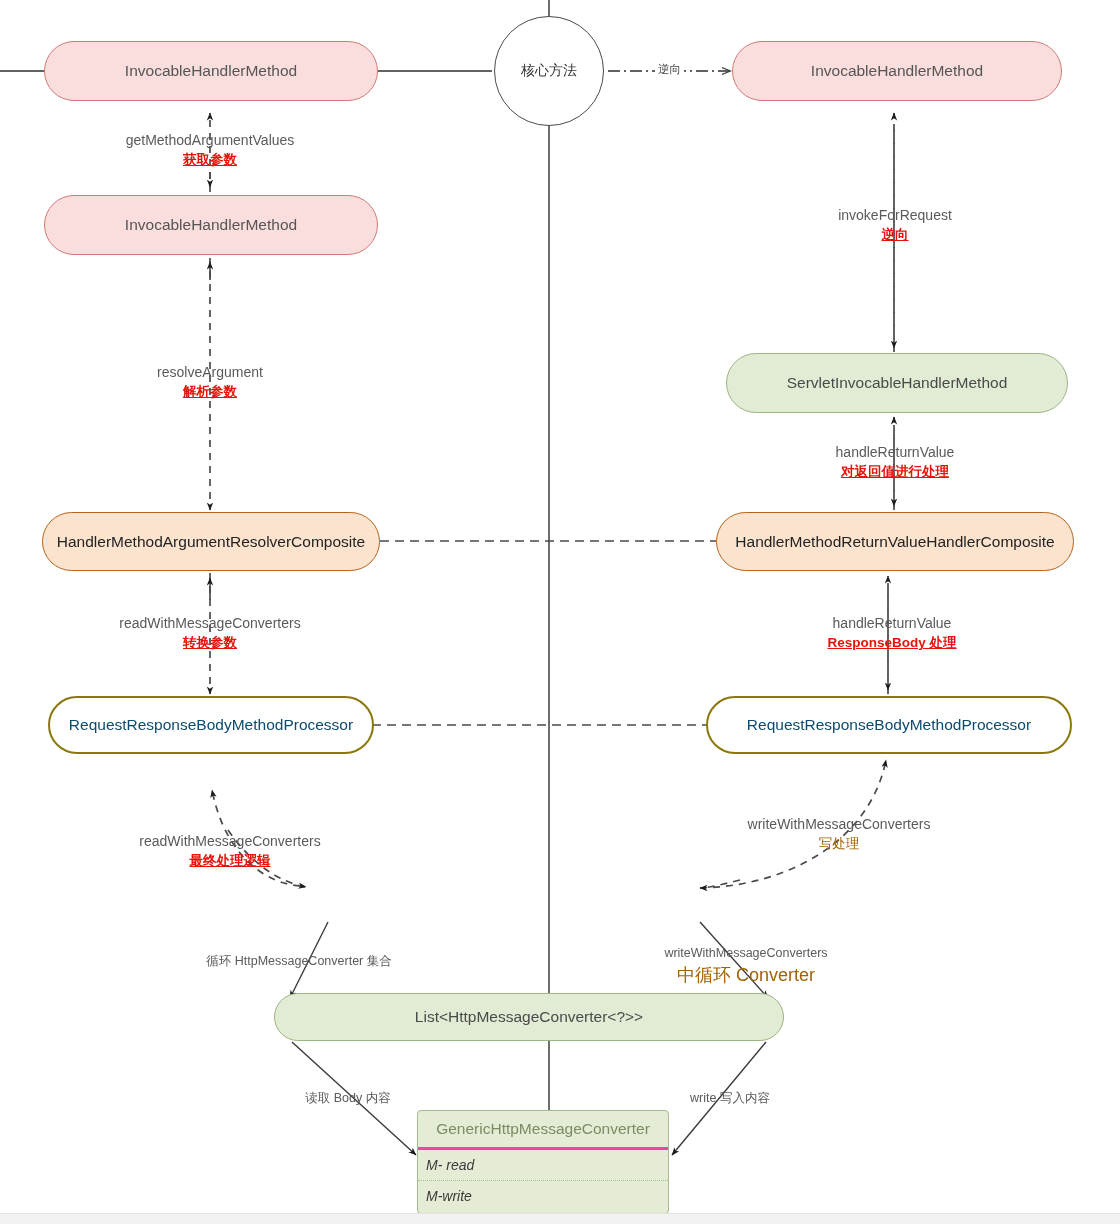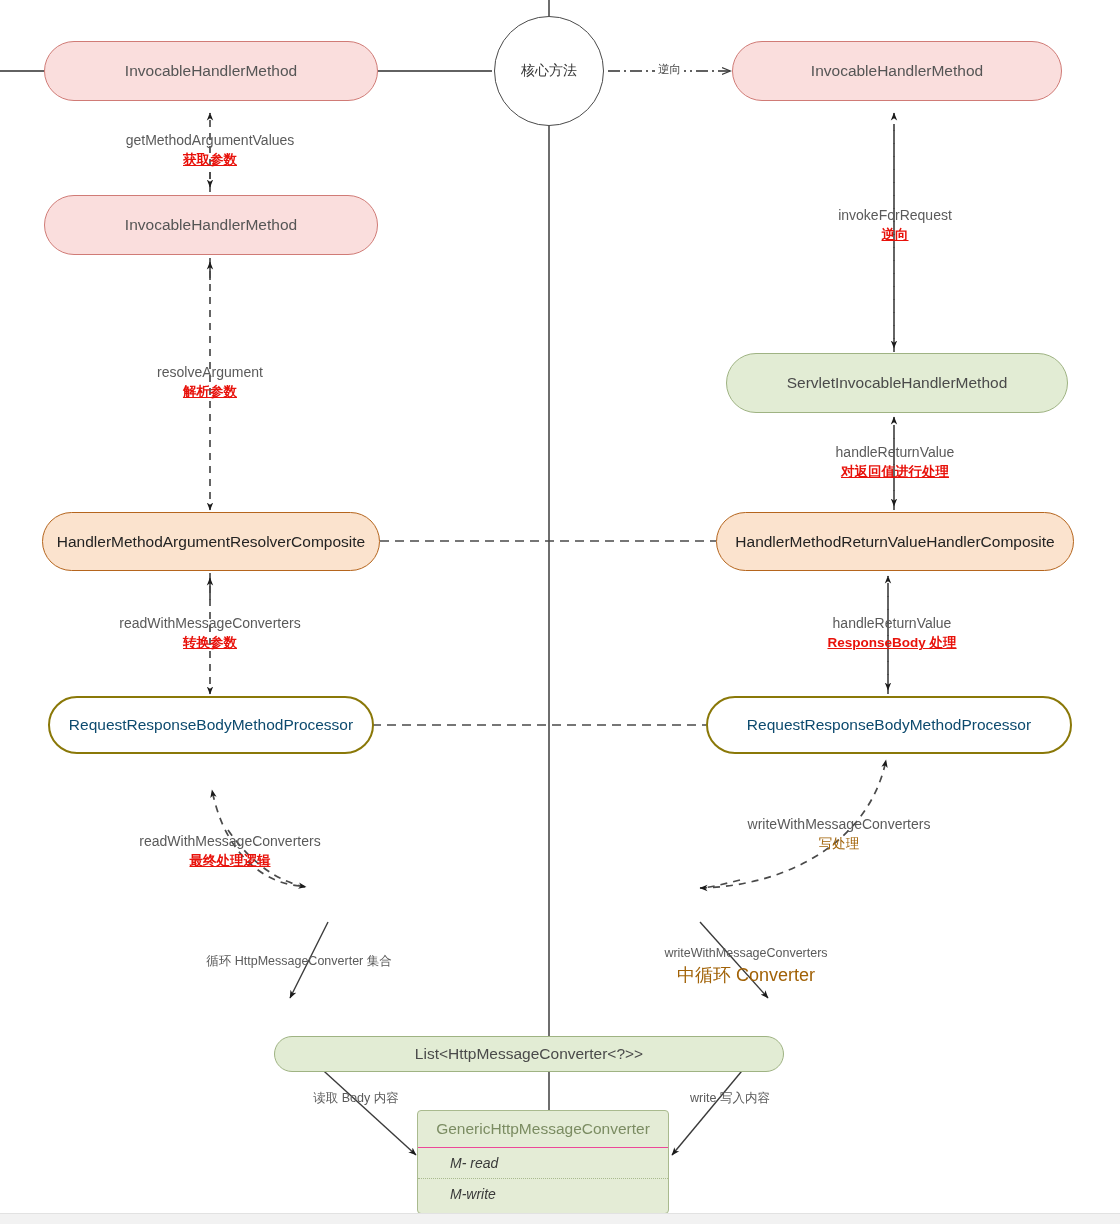--- a/index.html
+++ b/index.html
@@ -75,27 +75,27 @@
     border-radius: 4px;
     overflow: hidden;
   }
   .klass-title {
     height: 36px;
     display: flex;
     align-items: center;
     justify-content: center;
     font-size: 15.5px;
     color: #7b8c62;
-    border-bottom: 1px solid #ec4899;
+    border-bottom: 3px solid #ec4899;
   }
   .klass-row {
     height: 30px;
     display: flex;
     align-items: center;
-    padding-left: 32px;
+    padding-left: 8px;
     font-size: 14px;
     font-style: italic;
     color: #3a3a3a;
   }
   .klass-row.divider {
     border-top: 1px dotted #a9ba8e;
   }
   .label {
     position: absolute;
     text-align: center;
@@ -230,21 +230,21 @@
 
   <div class="node node-orange" style="left:716px; top:512px; width:358px; height:59px;">
     <span>HandlerMethodReturnValueHandlerComposite</span>
   </div>
 
   <div class="node node-olive" style="left:706px; top:696px; width:366px; height:58px;">
     <span>RequestResponseBodyMethodProcessor</span>
   </div>
 
 
-  <div class="node node-green" style="left:274px; top:1036px; width:510px; height:36px;justify-content:center;">
+  <div class="node node-green" style="left:274px; top:993px; width:510px; height:48px;justify-content:center;">
     <span>List&lt;HttpMessageConverter&lt;?&gt;&gt;</span>
   </div>
 
   <div class="klass" style="left:417px; top:1110px; width:252px; height:104px;">
     <div class="klass-title">GenericHttpMessageConverter</div>
     <div class="klass-row">M- read</div>
     <div class="klass-row divider">M-write</div>
   </div>
 
   <div class="edge-tag" style="left:655px; top:62px;">逆向</div>
@@ -291,21 +291,21 @@
 
   <div class="label small" style="left:206px; top:952px; width:186px;">
     <span>循环 HttpMessageConverter 集合</span>
   </div>
 
   <div class="label small" style="left:663px; top:944px; width:166px;">
     <span>writeWithMessageConverters</span>
     <span class="cn-plain">中循环 Converter</span>
   </div>
 
-  <div class="label small" style="left:308px; top:1089px; width:96px;">
+  <div class="label small" style="left:300px; top:1089px; width:96px;">
     <span>读取 Body 内容</span>
   </div>
 
   <div class="label small" style="left:678px; top:1089px; width:104px;">
     <span>write 写入内容</span>
   </div>
 
   <div class="watermark" style="left:928px; top:1226px;">@稀土掘金技术社区</div>
 
   <div class="bottom-strip"></div>

